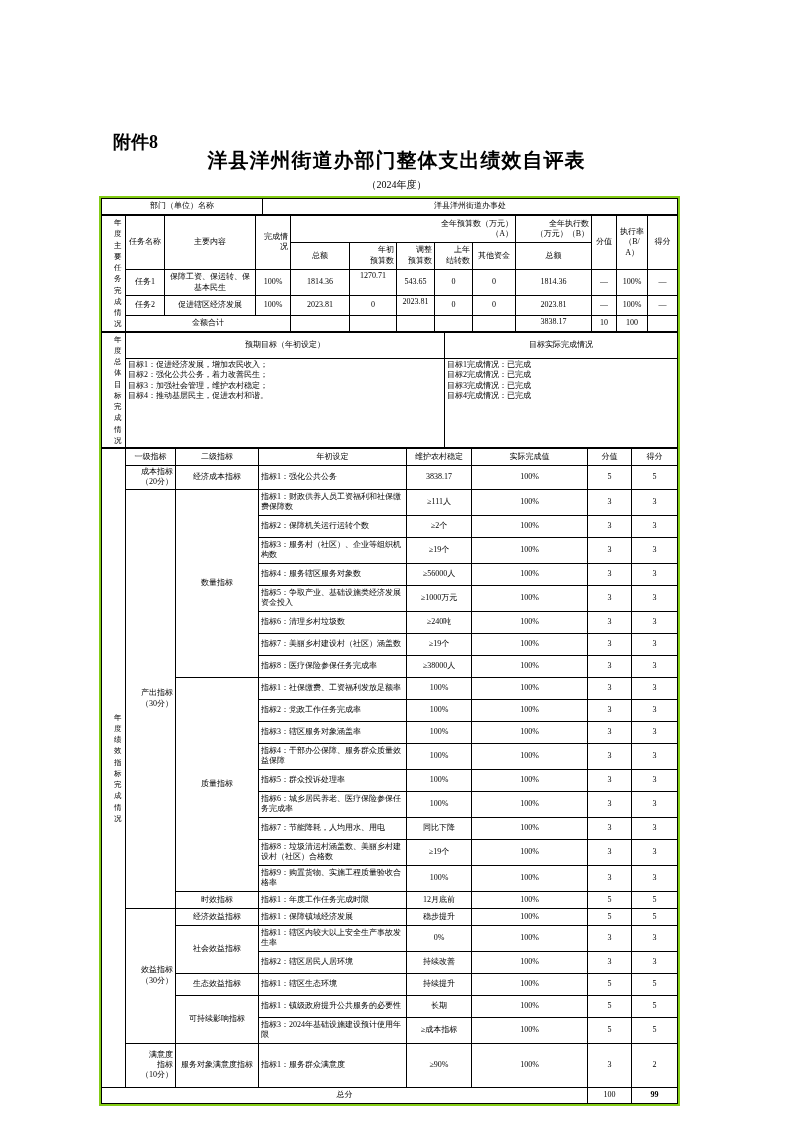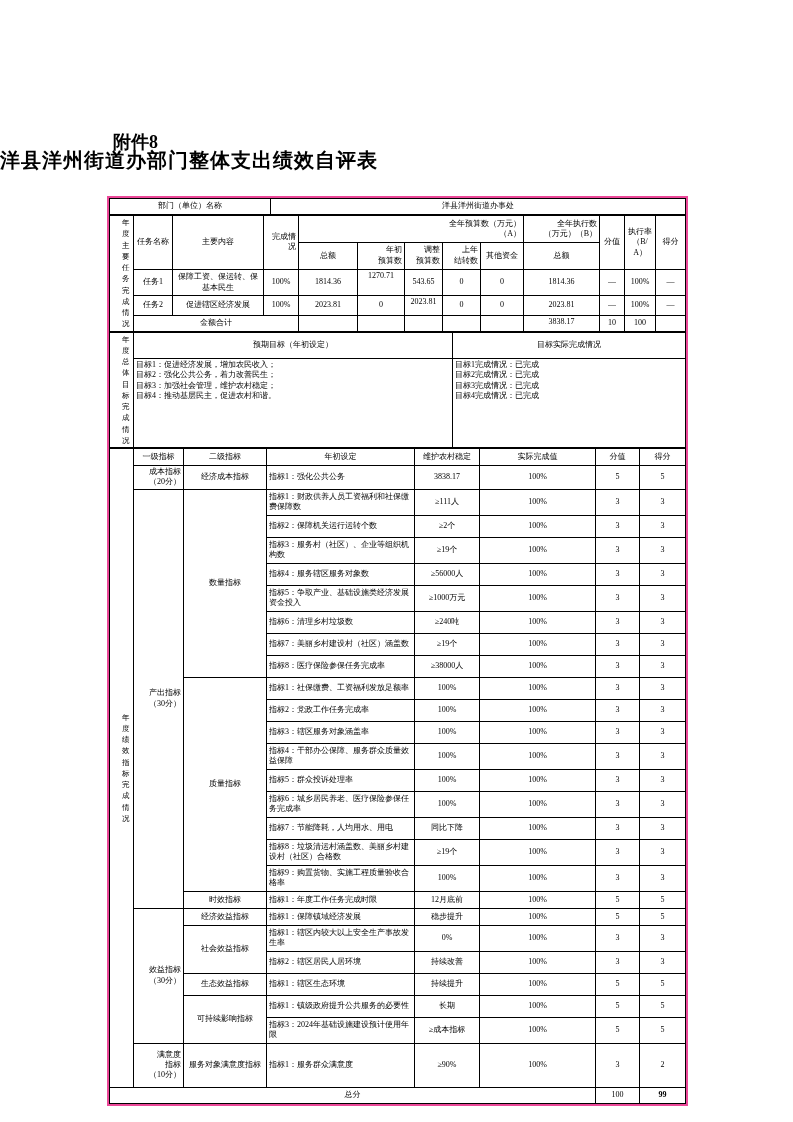--- a/index.html
+++ b/index.html
@@ -1,40 +1,41 @@
 <!DOCTYPE html>
 <html><head>
 <meta charset="utf-8">
 <style>
   html,body{margin:0;padding:0;background:#fff;}
   .page{position:relative;width:793px;height:1122px;background:#fff;color:#000;
         font-family:"Liberation Serif","DejaVu Serif",serif;}
   .attachment{position:absolute;left:113px;top:130px;font-size:18px;font-weight:bold;}
-  .title{position:absolute;left:0;width:100%;top:147px;
+  .title{position:absolute;left:0;width:100%;top:147px;text-align:center;
          font-size:20px;font-weight:bold;letter-spacing:1px;}
   .subtitle{position:absolute;left:0;width:100%;top:178px;text-align:center;font-size:10px;}
-  .tablewrap{position:absolute;left:107px;top:196px;width:577px;border:2px solid #ec4899;}
+  .tablewrap{position:absolute;left:99px;top:196px;width:577px;border:2px solid #84cc16;}
   table{width:100%;border-collapse:collapse;table-layout:fixed;}
   td{border:1px solid #000;font-size:8px;line-height:1.3;text-align:center;
      vertical-align:middle;padding:1px 2px;word-break:break-all;}
   .pre{white-space:pre-line;text-align:right;}
   .left{text-align:left;}
   .top{vertical-align:top;}
   .vt{vertical-align:top;}
   .vlabel{font-size:7.5px;padding:1px 12px;line-height:1.5;}
   .bold{font-weight:bold;}
   tr.h12{height:12px} tr.h14{height:14px} tr.h16{height:16px} tr.h17{height:17px}
   tr.h20{height:20px} tr.h22{height:22px} tr.h23{height:23px} tr.h26{height:26px} tr.h44{height:44px} tr.h45{height:45px}
 </style>
 </head>
 <body>
 
 <div class="page">
   <div class="attachment">附件8</div>
   <div class="title">洋县洋州街道办部门整体支出绩效自评表</div>
+  <div class="subtitle">（2024年度）</div>
 
   <div class="tablewrap">
 
     <table>
       <colgroup>
           <col style="width:161px">
           <col style="width:415px">
         </colgroup>
       <tbody>
           <tr class="h16">

